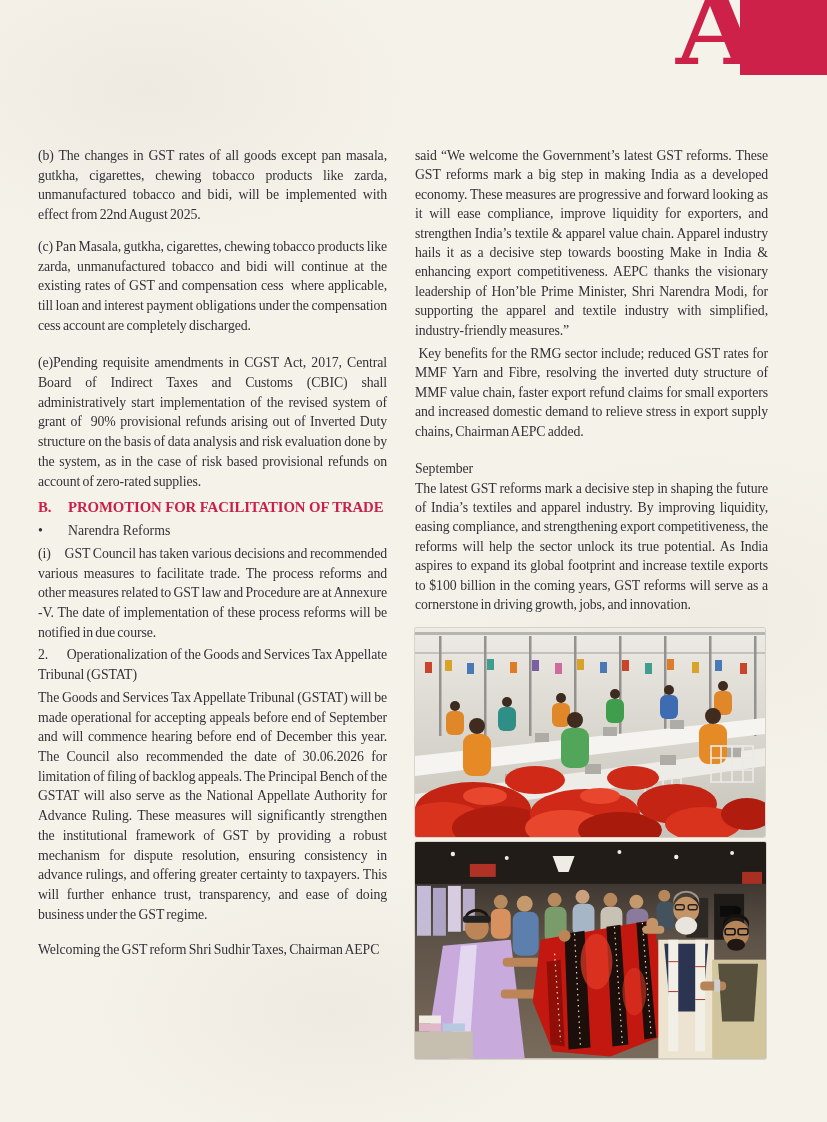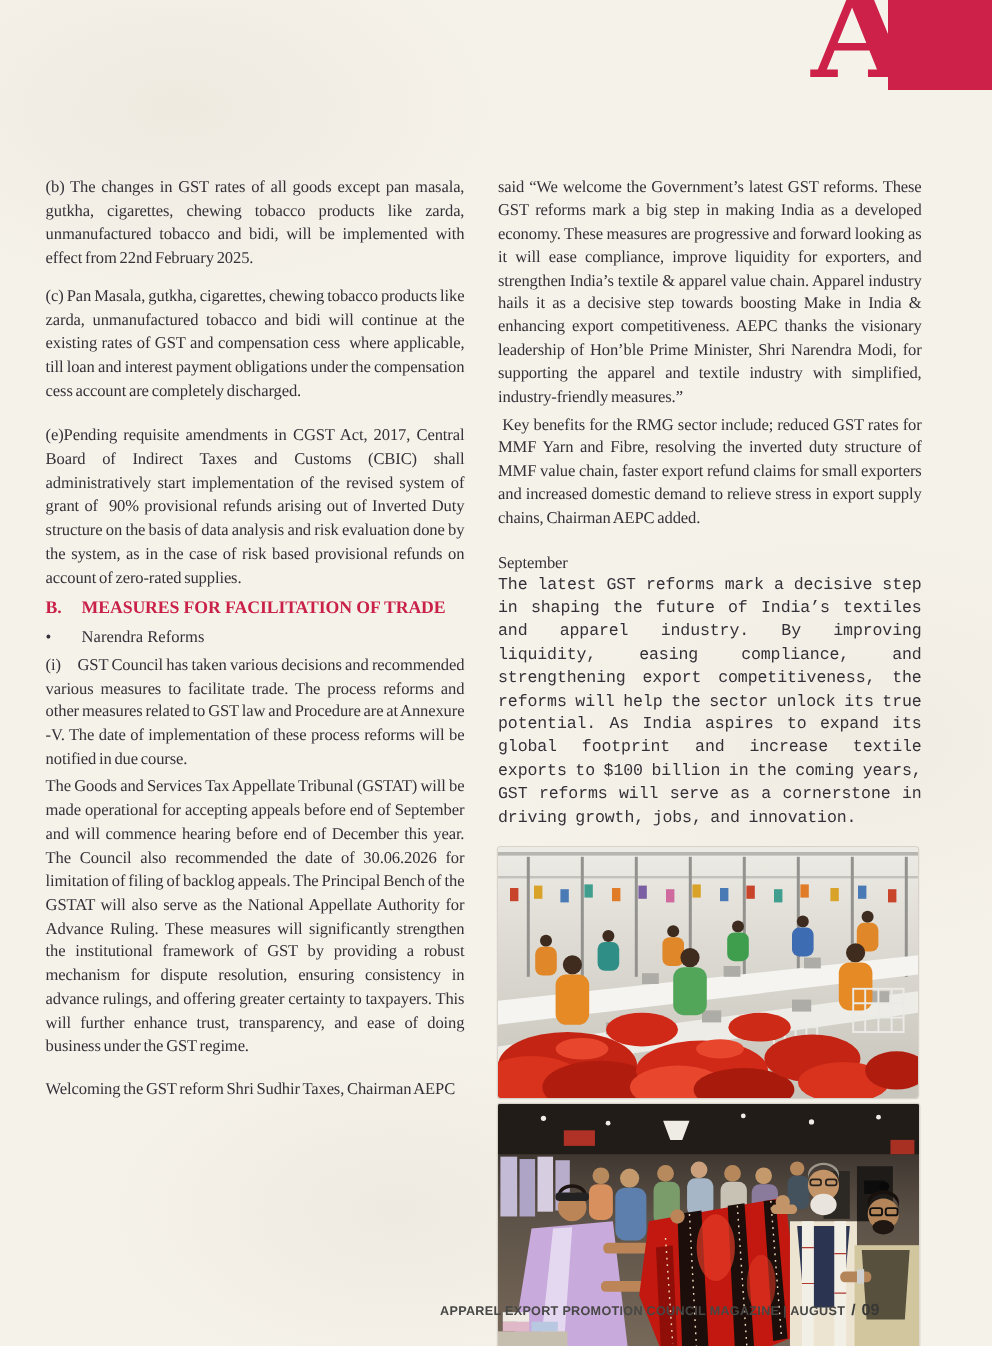--- a/index.html
+++ b/index.html
@@ -28,21 +28,21 @@
   .col-right{left:415px;width:353px;}
   .col p{
     margin:0;text-align:justify;
     font-size:13.8px;line-height:19.7px;
     letter-spacing:-0.1px;word-spacing:-1px;
   }
   .col-right p{line-height:19.4px;}
   .mb20{margin-bottom:20px !important;}
   .mb18{margin-bottom:18px !important;}
   .mb16{margin-bottom:16px !important;}
-  .mb14{margin-bottom:14px !important;font-family:Liberation Mono, monospace;}
+  .mb14{margin-bottom:14px !important;}
   .mb12{margin-bottom:12px !important;}
   .mb6{margin-bottom:6px !important;}
   .mb4{margin-bottom:4px !important;}
   .mb3{margin-bottom:3px !important;}
   .section-heading{
     display:flex;align-items:baseline;color:#c92148;font-weight:bold;
     font-size:14.8px;line-height:20px;letter-spacing:-0.1px;margin-bottom:4px;
   }
   .bullet-row{
     display:flex;align-items:baseline;font-size:13.8px;line-height:19.7px;margin-bottom:3px;
@@ -68,32 +68,33 @@
 </style>
 </head>
 <body>
 
 <div class="page">
 
   <span class="logo-a">A</span>
   <span class="logo-block"></span>
 
   <div class="col col-left">
-    <p class="mb12">(b) The changes in GST rates of all goods except pan masala, gutkha, cigarettes, chewing tobacco products like zarda, unmanufactured tobacco and bidi, will be implemented with effect from 22nd February 2025.</p>
+    <p class="mb12">(b) The changes in GST rates of all goods except pan masala, gutkha, cigarettes, chewing tobacco products like zarda, unmanufactured tobacco and bidi, will be implemented with effect from 22nd August 2025.</p>
     <p class="mb18">(c) Pan Masala, gutkha, cigarettes, chewing tobacco products like zarda, unmanufactured tobacco and bidi will continue at the existing rates of GST and compensation cess&nbsp; where applicable, till loan and interest payment obligations under the compensation cess account are completely discharged.</p>
     <p class="mb6">(e)Pending requisite amendments in CGST Act, 2017, Central Board of Indirect Taxes and Customs (CBIC) shall administratively start implementation of the revised system of grant of&nbsp; 90% provisional refunds arising out of Inverted Duty structure on the basis of data analysis and risk evaluation done by the system, as in the case of risk based provisional refunds on account of zero-rated supplies.</p>
     <div class="section-heading">
       <span class="row-label">B.</span>
-      <span>MEASURES FOR FACILITATION OF TRADE</span>
+      <span>PROMOTION FOR FACILITATION OF TRADE</span>
     </div>
     <div class="bullet-row">
       <span class="row-label">•</span>
       <span>Narendra Reforms</span>
     </div>
     <p class="mb3">(i)&nbsp;&nbsp;&nbsp;&nbsp; GST Council has taken various decisions and recommended various measures to facilitate trade. The process reforms and other measures related to GST law and Procedure are at Annexure -V. The date of implementation of these process reforms will be notified in due course.</p>
+    <p class="mb3">2.&nbsp;&nbsp;&nbsp;&nbsp;&nbsp;&nbsp; Operationalization of the Goods and Services Tax Appellate Tribunal (GSTAT)</p>
     <p class="mb16">The Goods and Services Tax Appellate Tribunal (GSTAT) will be made operational for accepting appeals before end of September and will commence hearing before end of December this year. The Council also recommended the date of 30.06.2026 for limitation of filing of backlog appeals. The Principal Bench of the GSTAT will also serve as the National Appellate Authority for Advance Ruling. These measures will significantly strengthen the institutional framework of GST by providing a robust mechanism for dispute resolution, ensuring consistency in advance rulings, and offering greater certainty to taxpayers. This will further enhance trust, transparency, and ease of doing business under the GST regime.</p>
     <p>Welcoming the GST reform Shri Sudhir Taxes, Chairman AEPC</p>
   </div>
 
   <div class="col col-right">
     <p class="mb4">said “We welcome the Government’s latest GST reforms. These GST reforms mark a big step in making India as a developed economy. These measures are progressive and forward looking as it will ease compliance, improve liquidity for exporters, and strengthen India’s textile &amp; apparel value chain. Apparel industry hails it as a decisive step towards boosting Make in India &amp; enhancing export competitiveness. AEPC thanks the visionary leadership of Hon’ble Prime Minister, Shri Narendra Modi, for supporting the apparel and textile industry with simplified, industry-friendly measures.”</p>
     <p class="mb18">&nbsp;Key benefits for the RMG sector include; reduced GST rates for MMF Yarn and Fibre, resolving the inverted duty structure of MMF value chain, faster export refund claims for small exporters and increased domestic demand to relieve stress in export supply chains, Chairman AEPC added.</p>
     <p class="conclusion-heading">September</p>
     <p class="mb14">The latest GST reforms mark a decisive step in shaping the future of India’s textiles and apparel industry. By improving liquidity, easing compliance, and strengthening export competitiveness, the reforms will help the sector unlock its true potential. As India aspires to expand its global footprint and increase textile exports to $100 billion in the coming years, GST reforms will serve as a cornerstone in driving growth, jobs, and innovation.</p>
 
@@ -323,19 +324,14 @@
         <g>
           <rect x="0" y="190" width="58" height="27" fill="#c6beae"></rect>
           <rect x="4" y="182" width="22" height="8" fill="#e0b8c8"></rect>
           <rect x="4" y="174" width="22" height="8" fill="#f0ece4"></rect>
           <rect x="28" y="182" width="22" height="8" fill="#b8c8e0"></rect>
         </g>
       </svg>
     </div>
   </div>
 
-  <div class="footer">
-    <span class="footer-main">APPAREL EXPORT PROMOTION COUNCIL MAGAZINE | AUGUST</span>
-    <span class="footer-sep">/</span>
-    <span class="footer-page">09</span>
-  </div>
 
 </div>
 
 </body></html>

